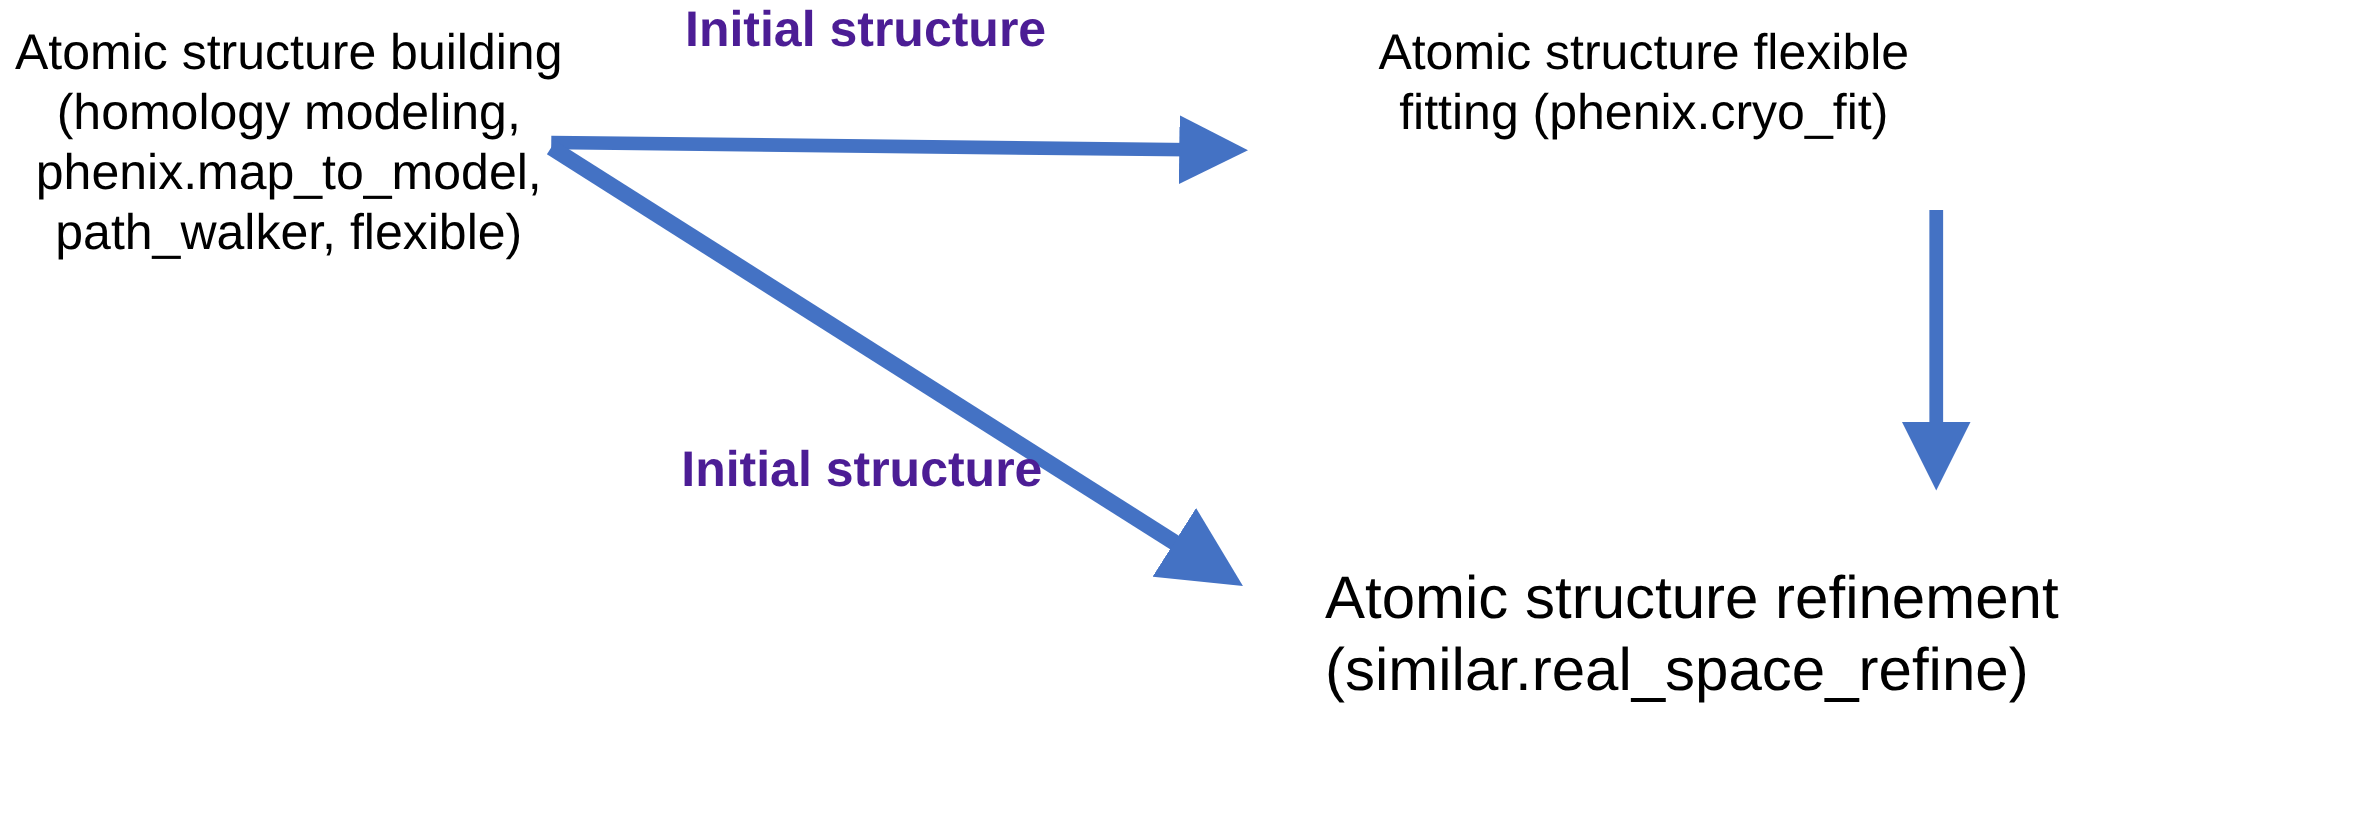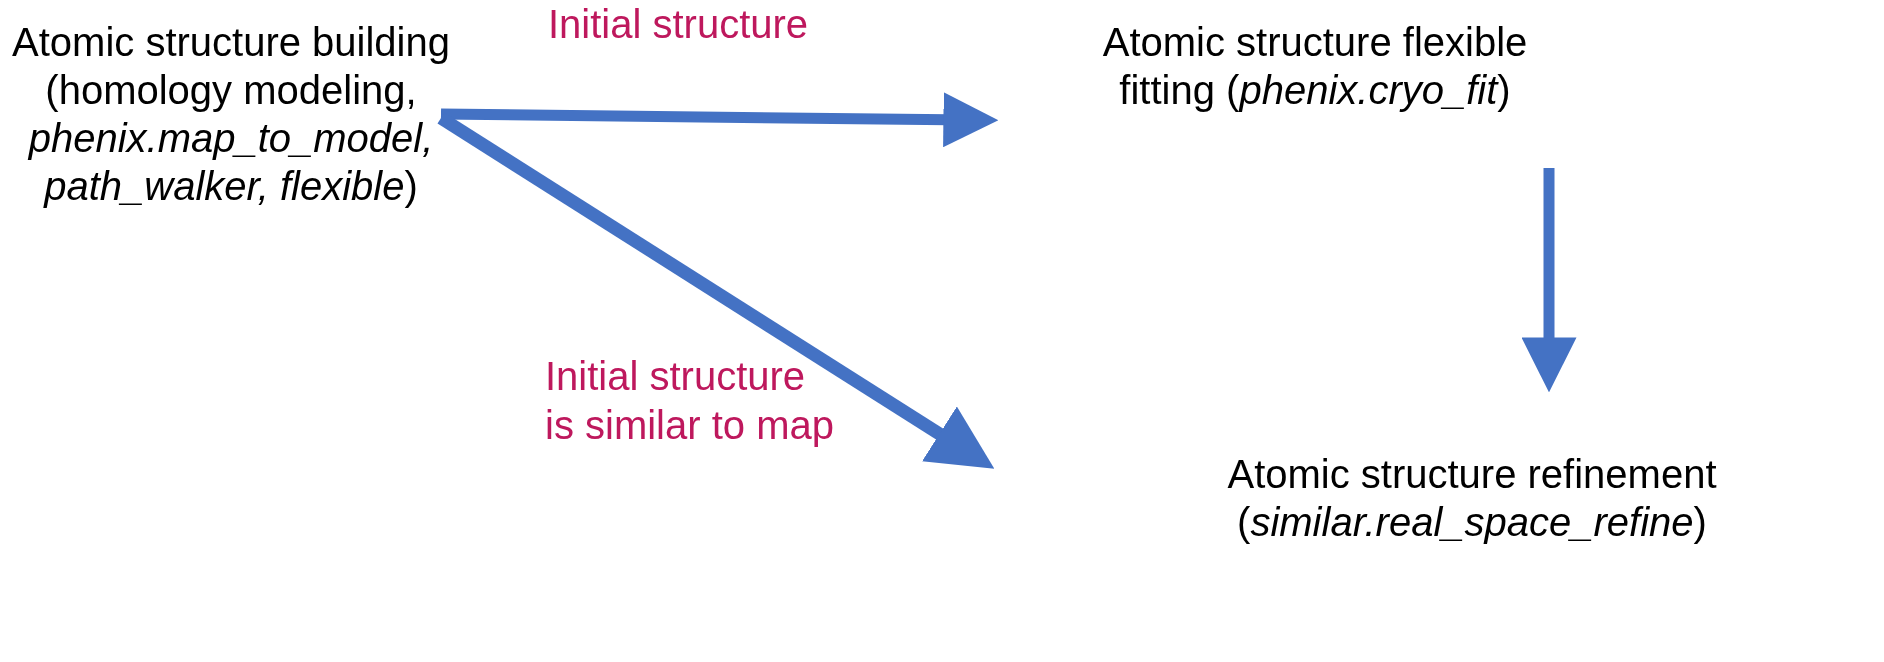--- a/index.html
+++ b/index.html
@@ -22,39 +22,39 @@
     text-align: center;
     line-height: 1.20;
     font-weight: 400;
     color: #000000;
     white-space: pre-wrap;
   }
   .edge-label {
     position: absolute;
     text-align: left;
     line-height: 1.22;
-    font-weight: 400;
-    color: #be185d;
+    font-weight: 700;
+    color: #4c1d95;
     white-space: pre-wrap;
   }
-  .ital { font-style: italic; }
+  .ital { }
 
   
   #node-build {
     left: 0px;  top: 18px;  width: 462px;
     font-size: 40px;
   }
   #node-fit {
     left: 1080px; top: 18px; width: 470px;
     font-size: 40px;
   }
   #node-refine {
     left: 1060px; top: 450px; width: 824px;
-    font-size: 40px;
-    text-align: center;
+    font-size: 48px;
+    text-align: left;
   }
   #label-different {
     left: 548px; top: 0px; width: 400px;
     font-size: 40px;
   }
   #label-similar {
     left: 545px; top: 352px; width: 360px;
     font-size: 40px;
   }
 
@@ -90,17 +90,17 @@
 
     <line x1="1549" y1="168" x2="1549" y2="366" stroke="#4472C4" stroke-width="11" marker-end="url(#ah-v)"></line>
   </svg>
 
   <div class="node-text" id="node-build"><span>Atomic structure building</span><br><span>(homology modeling,</span><br><span class="ital">phenix.map_to_model,</span><br><span class="ital">path_walker, flexible</span><span>)</span></div>
 
   <div class="edge-label" id="label-different"><span>Initial structure</span><br></div>
 
   <div class="node-text" id="node-fit"><span>Atomic structure flexible</span><br><span>fitting (</span><span class="ital">phenix.cryo_fit</span><span>)</span></div>
 
-  <div class="edge-label" id="label-similar"><span>Initial structure</span><br><span>is similar to map</span></div>
+  <div class="edge-label" id="label-similar"><span>Initial structure</span><br></div>
 
   <div class="node-text" id="node-refine"><span>Atomic structure refinement</span><br><span>(</span><span class="ital">similar.real_space_refine</span><span>)</span></div>
 
 </div>
 
 </body></html>

